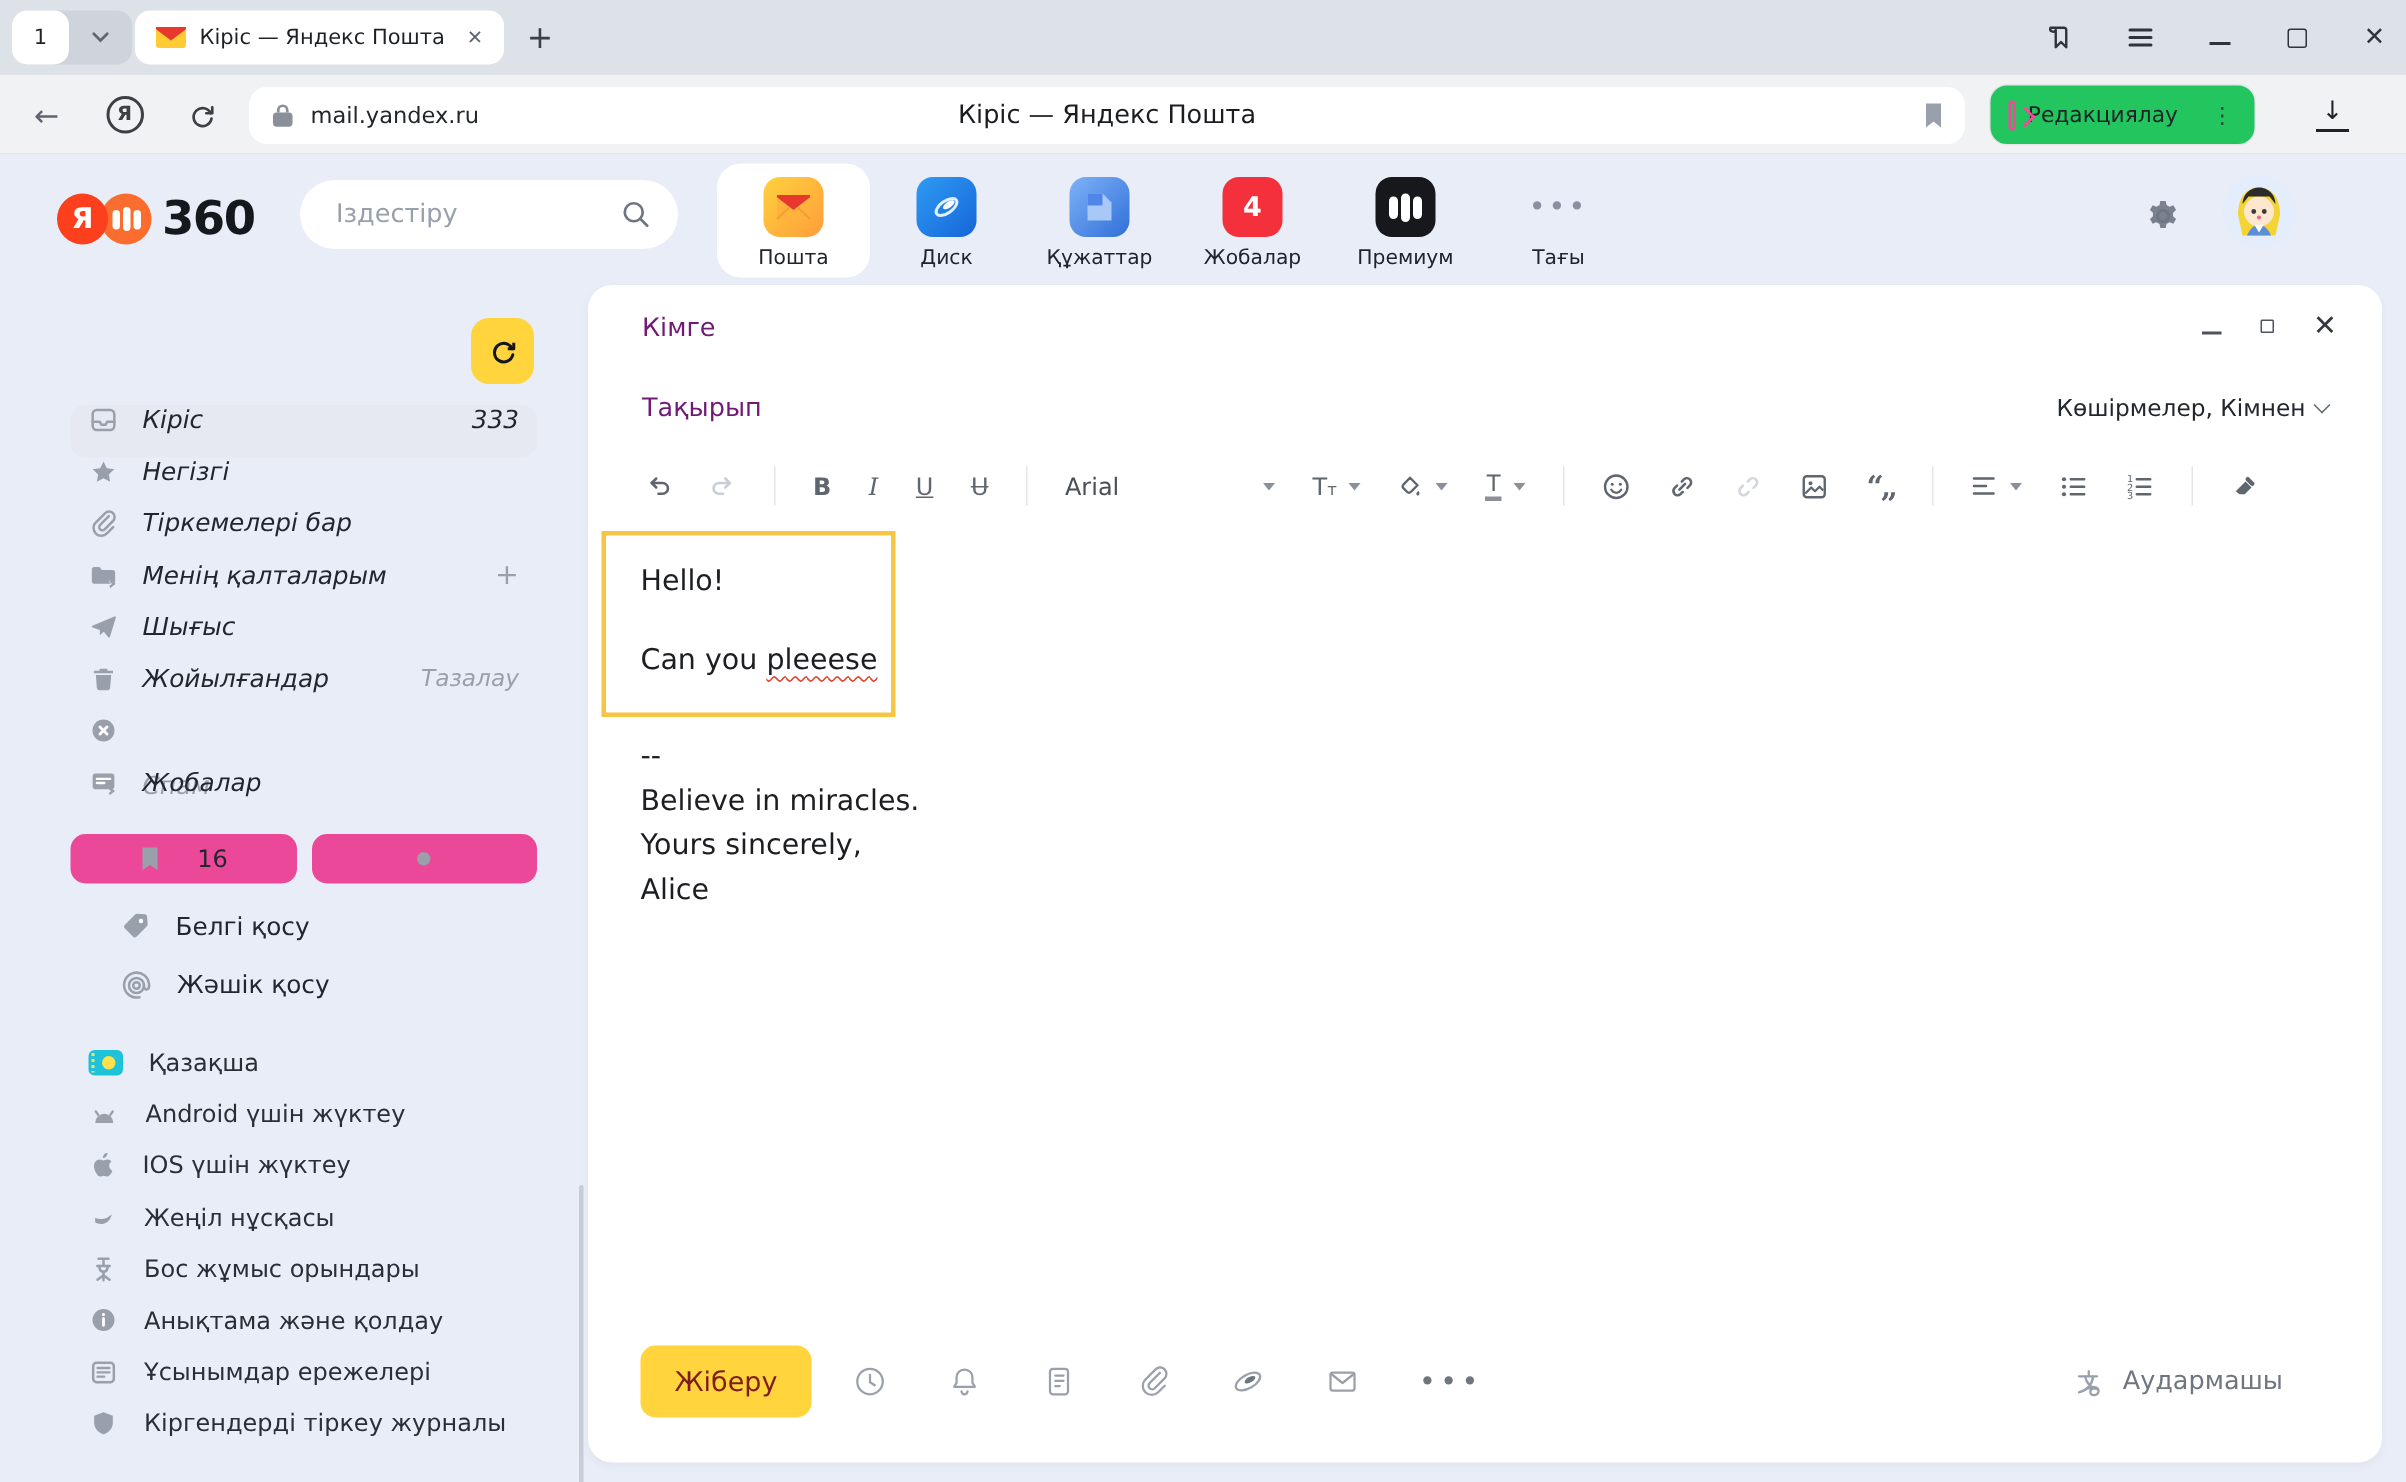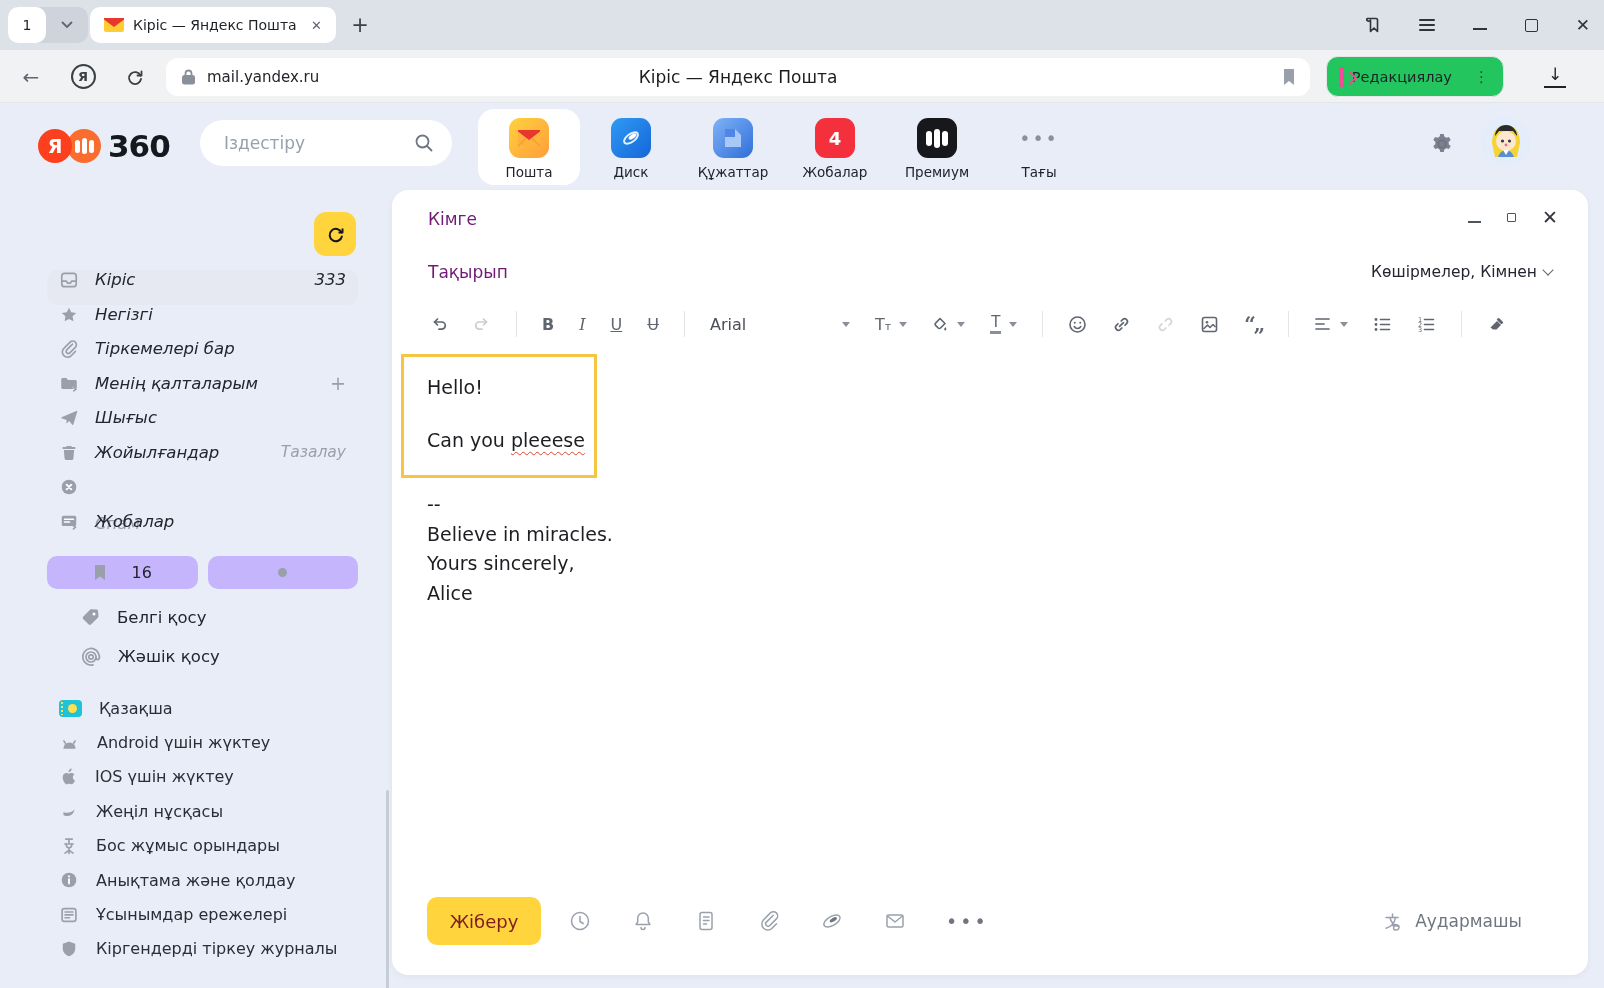--- a/index.html
+++ b/index.html
@@ -68,21 +68,21 @@
   .flist{position:absolute;left:47px;top:80px;width:311px;}
   .frow{height:34.5px;display:flex;padding:0 12px;border-radius:10px;font-style:italic;}
   .frow.active{background:#e6e9f1;}
   .frow .fic{width:20px;display:flex;justify-content:center;}
   .frow .flabel{font-size:16.5px;color:#22262e;margin-left:16px;flex:1;white-space:nowrap;}
   .frow .flabel.dim{color:#9aa0ab;margin-top:37px;}
   .frow .count{font-size:16.5px;color:#22262e;}
   .frow .raction{font-size:15.5px;color:#9aa0ab;}
   .frow .plus{font-size:19px;color:#9aa0ab;line-height:1;}
   .pills{position:absolute;left:47px;top:366px;width:311px;display:flex;gap:10px;}
-  .pill{height:33px;background:#c4b5fd;border-radius:10px;flex:1;display:flex;align-items:center;justify-content:center;gap:25px;font-size:16px;color:#22262e;}
+  .pill{height:33px;background:#ec4899;border-radius:10px;flex:1;display:flex;align-items:center;justify-content:center;gap:25px;font-size:16px;color:#22262e;}
   .pill .dot{width:9px;height:9px;border-radius:50%;background:#9aa0ab;}
   .alist{position:absolute;left:80px;top:408px;}
   .arow{height:39px;display:flex;align-items:center;}
   .arow .flabel{font-size:16.5px;color:#22262e;margin-left:16px;}
   .llist{position:absolute;left:59px;top:501px;}
   .lrow{height:34.4px;display:flex;align-items:center;}
   .lrow .flabel{font-size:16px;color:#2a2e36;margin-left:17px;white-space:nowrap;}
   .flag{width:23px;height:17px;border-radius:4px;background:#1ec3d9;position:relative;}
   .flag:before{content:"";position:absolute;left:9px;top:4px;width:9px;height:9px;border-radius:50%;background:#ffe14d;}
   .flag:after{content:"";position:absolute;left:2px;top:2px;bottom:2px;width:2px;background:repeating-linear-gradient(#ffe14d 0 2px,transparent 2px 4px);}

